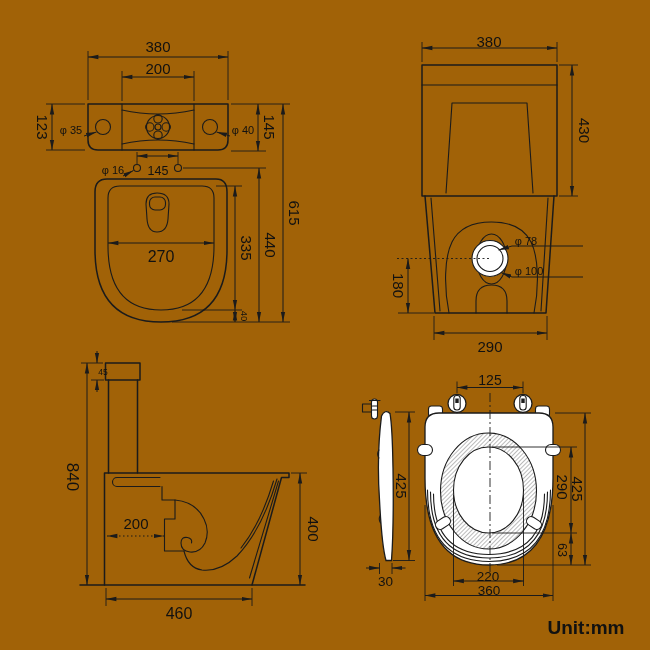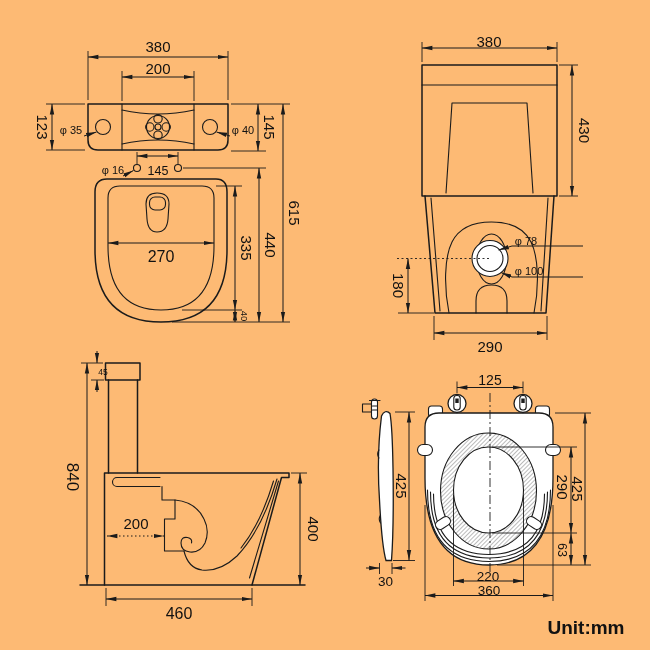--- a/index.html
+++ b/index.html
@@ -1,16 +1,16 @@
 <!DOCTYPE html>
 <html><head>
 <meta charset="utf-8">
 <style>
   html,body{margin:0;padding:0;background:#fff;}
-  .stage{width:650px;height:650px;background:#fdba74;position:relative;overflow:hidden;}
+  .stage{width:650px;height:650px;background:#a16207;position:relative;overflow:hidden;}
   svg{display:block;}
   .ol{fill:none;stroke:#1b1b1b;stroke-width:1.5;stroke-linejoin:round;stroke-linecap:round;}
   .ol1{fill:none;stroke:#1b1b1b;stroke-width:1.1;stroke-linejoin:round;stroke-linecap:round;}
   .wh{fill:#ffffff;stroke:#1b1b1b;stroke-width:1.3;}
   .wh1{fill:#ffffff;stroke:#1b1b1b;stroke-width:1.1;}
   .dim{fill:none;stroke:#1b1b1b;stroke-width:1;}
   .ext{fill:none;stroke:#1b1b1b;stroke-width:0.9;}
   .dot{fill:none;stroke:#1b1b1b;stroke-width:0.9;stroke-dasharray:2 2.5;}
   .cl{fill:none;stroke:#1b1b1b;stroke-width:0.9;stroke-dasharray:9 3 2 3;}
   text{font-family:"Liberation Sans","DejaVu Sans",sans-serif;fill:#111;text-anchor:middle;dominant-baseline:central;}

